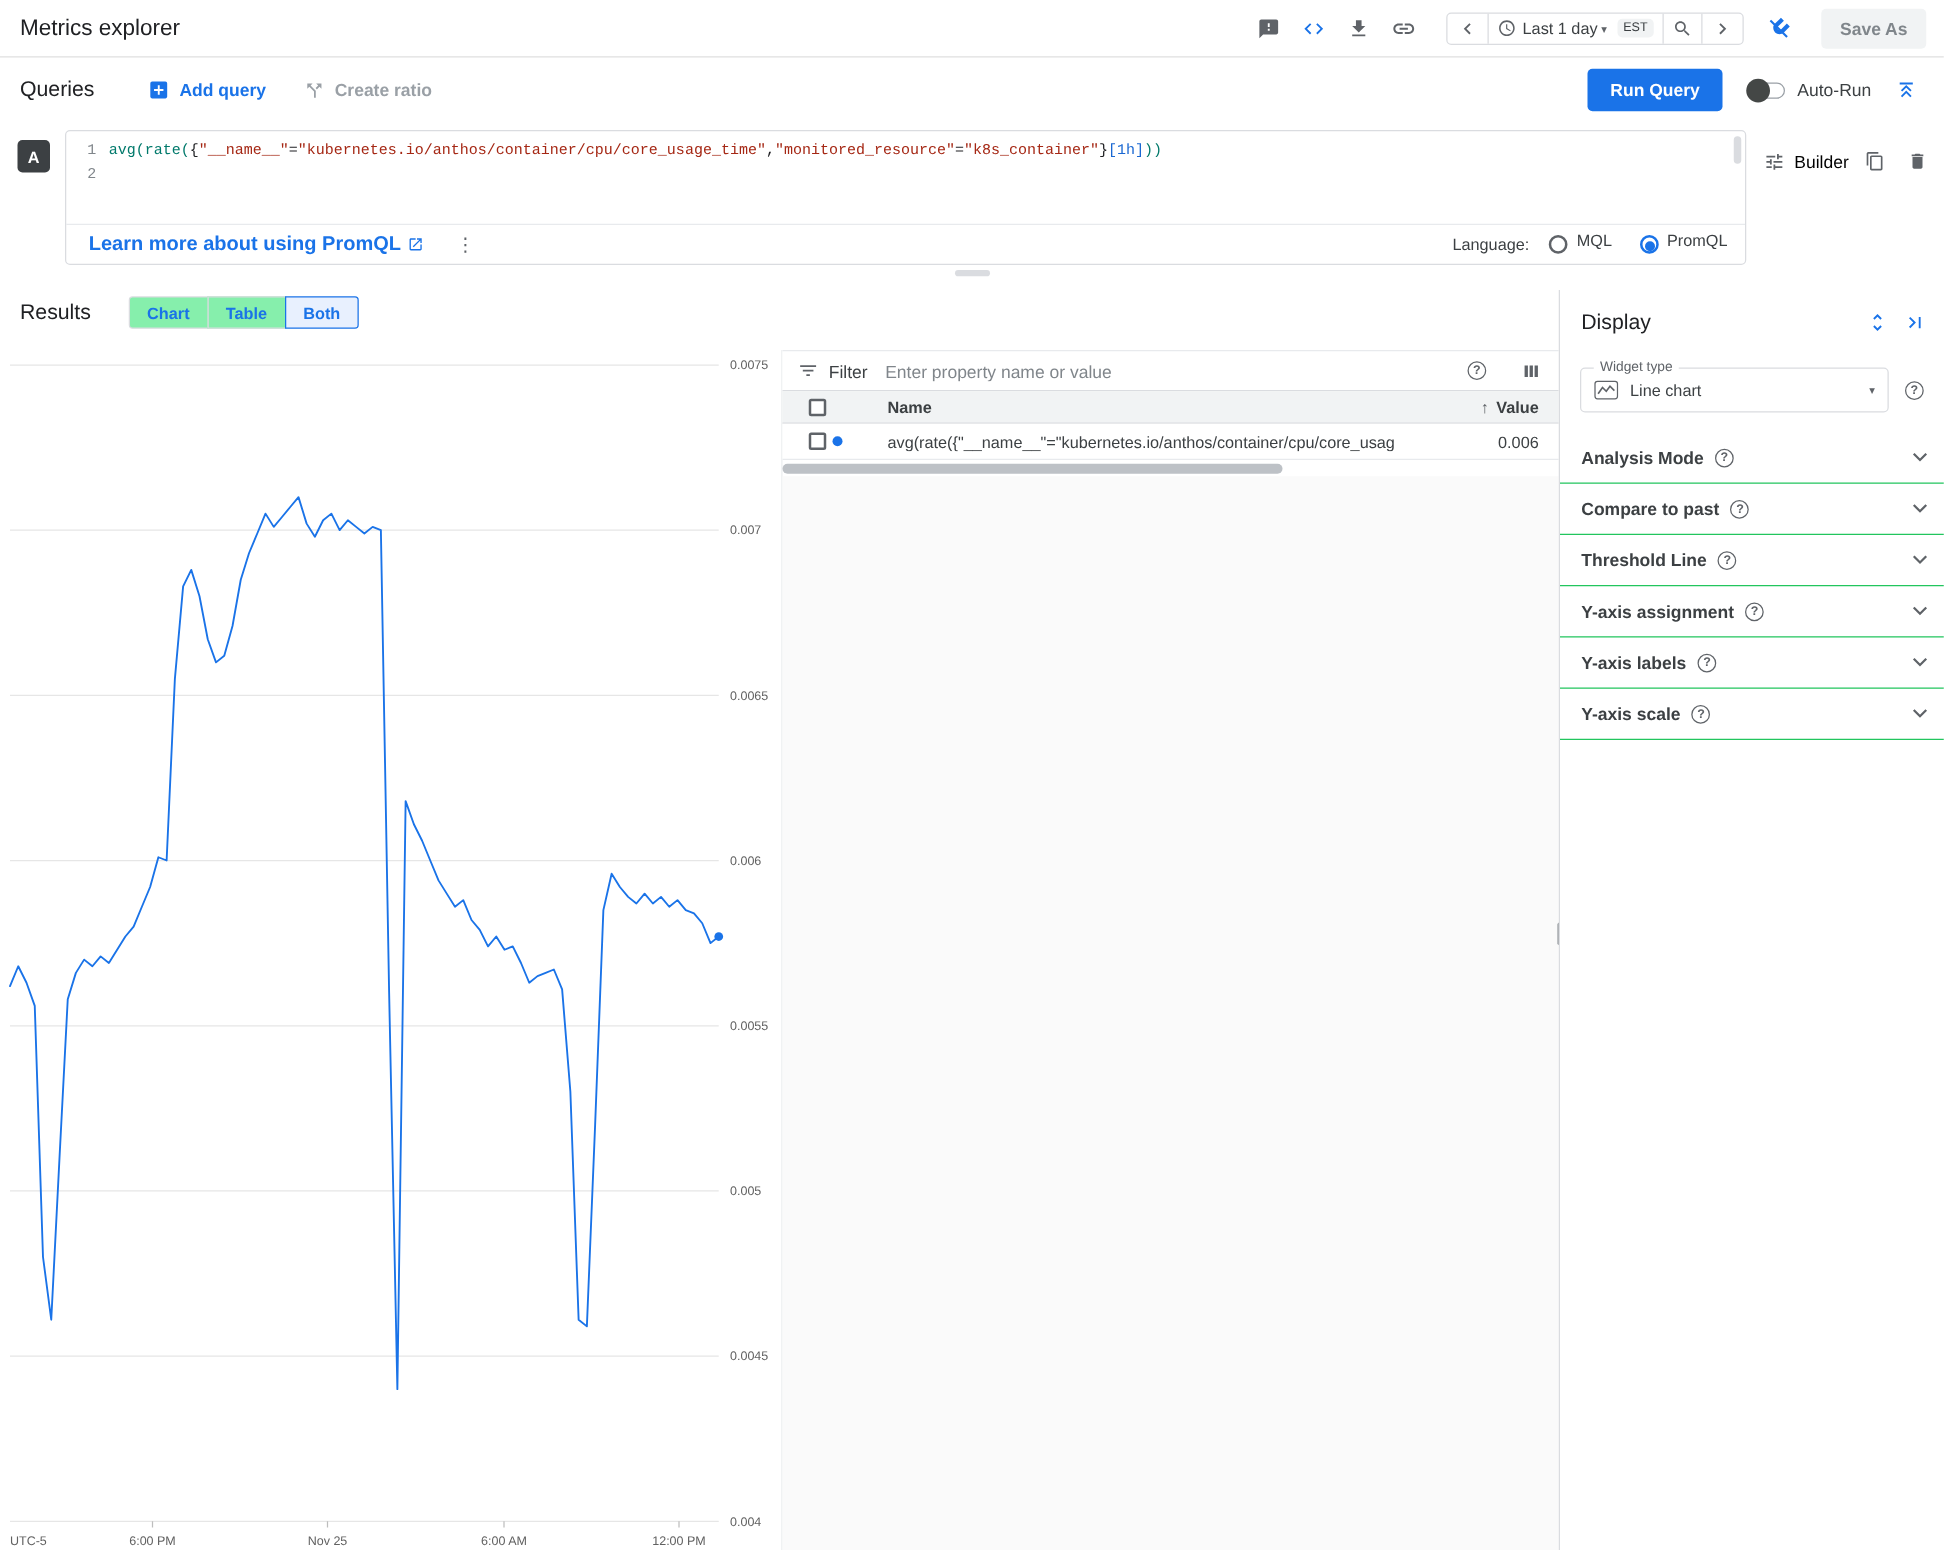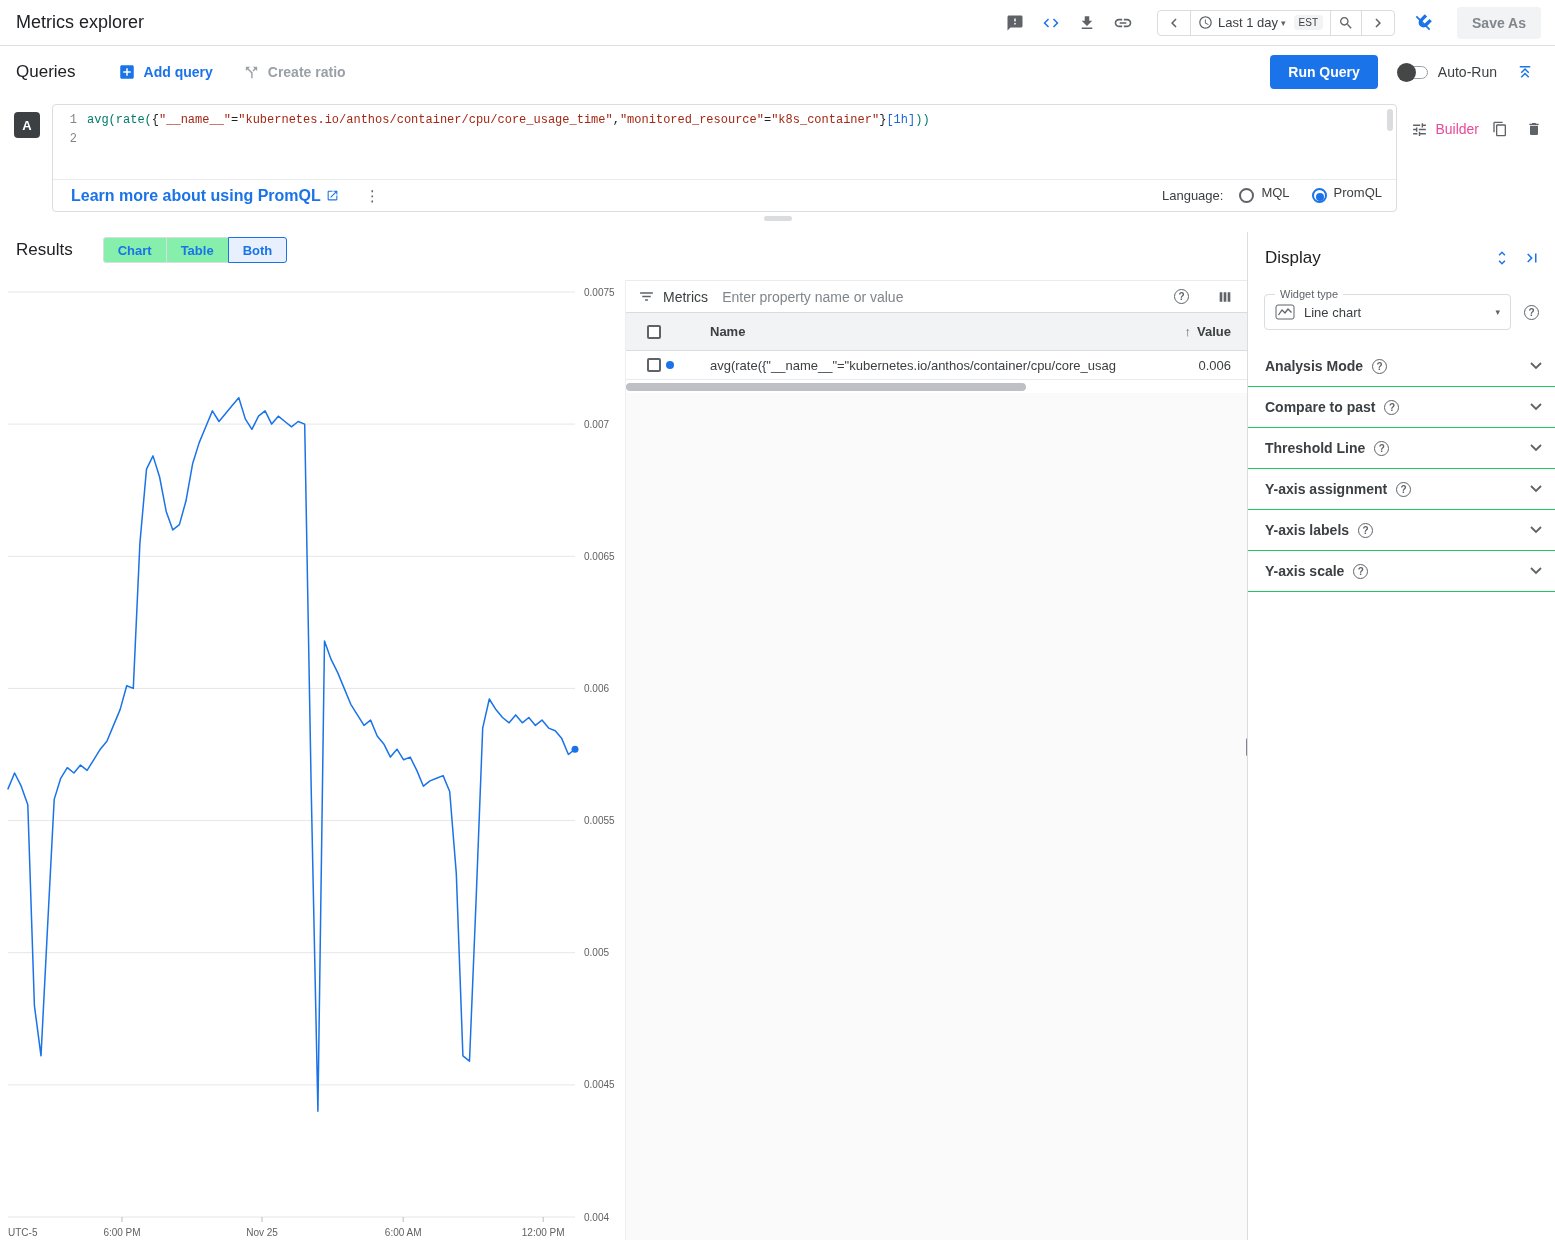--- a/index.html
+++ b/index.html
@@ -48,21 +48,21 @@
   .editor-footer { height:31px; display:flex; align-items:center; padding:0 14px 0 18px; }
   .learn-link { font-size:16px; font-weight:bold; color:#1a73e8; display:flex; align-items:center; gap:5px; cursor:pointer; }
   .more-vert { color:#5f6368; font-size:15px; margin-left:26px; cursor:pointer; }
   .lang-label { font-size:13px; color:#3c4043; margin-right:16px; }
   .radio { width:15px; height:15px; border:2px solid #5f6368; border-radius:50%; position:relative; display:inline-block; vertical-align:middle; cursor:pointer; }
   .radio.checked { border-color:#1a73e8; }
   .radio.checked::after { content:""; position:absolute; left:2.5px; top:2.5px; width:8px; height:8px; border-radius:50%; background:#1a73e8; }
   .radio-label { font-size:13px; color:#3c4043; margin:0 22px 7px 7px; }
   .radio-label.last { margin-right:0; }
   .builder-controls { position:absolute; right:8px; top:16px; display:flex; align-items:center; }
-  .builder-btn { display:flex; align-items:center; gap:7px; font-size:14px; color:#ec4899; cursor:pointer; }
+  .builder-btn { display:flex; align-items:center; gap:7px; font-size:14px; color:#000000; cursor:pointer; }
   .builder-controls .icon-btn { margin-left:8px; }
 
   .drag-handle { position:absolute; top:216px; left:calc(50% - 14px); width:28px; height:5px; border-radius:3px; background:#dadce0; cursor:row-resize; }
 
   
   .results { position:absolute; top:232px; left:0; right:0; bottom:0; }
   .results-header { position:absolute; top:0; left:0; height:36px; display:flex; align-items:center; padding-left:16px; }
   .tabs { display:flex; margin-left:30px; }
   .tab { height:26px; padding:0 14px; display:flex; align-items:center; font-size:13px; font-weight:bold; color:#1a73e8;
     border:1px solid #dadce0; margin-left:-1px; background:#86efac; cursor:pointer; position:relative; }
@@ -74,21 +74,21 @@
   .chart-panel svg { font-family:"Liberation Sans",sans-serif; }
 
   .middle-panel { position:absolute; top:48px; left:625px; width:622px; bottom:0; display:flex; flex-direction:column; border-left:1px solid #eceef0; }
   .filter-bar { height:33px; display:flex; align-items:center; padding:0 14px 0 12px; border-top:1px solid #e8eaed; border-bottom:1px solid #dadce0; background:#fff; flex:0 0 auto; }
   .filter-label { font-size:14px; color:#3c4043; margin:0 14px 0 8px; }
   .filter-input { border:none; outline:none; flex:1; font-size:14px; color:#3c4043; font-family:inherit; background:transparent; }
   .filter-input::placeholder { color:#80868b; }
   .help-icon { width:15px; height:15px; border:1.5px solid #5f6368; border-radius:50%; color:#5f6368; font-size:10px; font-weight:bold;
     display:inline-flex; align-items:center; justify-content:center; flex:0 0 auto; cursor:pointer; }
   .col-icon { margin-left:28px; cursor:pointer; }
-  .table-header { height:38px; background:#f1f3f4; display:flex; align-items:center; border-bottom:1px solid #dadce0; flex:0 0 auto;
+  .table-header { height:26px; background:#f1f3f4; display:flex; align-items:center; border-bottom:1px solid #dadce0; flex:0 0 auto;
     font-size:13px; font-weight:bold; color:#3c4043; }
   .table-row { height:29px; background:#fff; display:flex; align-items:center; border-bottom:1px solid #e8eaed; flex:0 0 auto; font-size:13px; color:#3c4043; }
   .cell-check { width:40px; padding-left:21px; display:flex; align-items:center; flex:0 0 auto; }
   .checkbox { width:14px; height:14px; border:2px solid #5f6368; border-radius:2px; background:#fff; cursor:pointer; }
   .cell-dot { width:24px; display:flex; align-items:center; flex:0 0 auto; }
   .series-dot { width:8px; height:8px; border-radius:50%; }
   .cell-name { flex:1; padding-left:20px; white-space:nowrap; overflow:hidden; }
   .cell-value { width:110px; flex:0 0 auto; display:flex; align-items:center; justify-content:flex-end; padding-right:16px; gap:6px; }
   .hscroll { height:13px; position:relative; flex:0 0 auto; }
   .hscroll-thumb { position:absolute; left:0; top:3px; width:400px; height:8px; border-radius:4px; background:#bdc1c6; cursor:pointer; }
@@ -290,21 +290,21 @@
         <polyline points="8.0,520.9 14.6,505.0 21.2,518.2 27.8,536.7 34.4,737.6 41.0,787.8 47.6,658.3 54.2,531.4 60.7,510.3 67.3,499.7 73.9,505.0 80.5,497.1 87.1,502.4 93.7,491.8 100.3,481.2 106.9,473.3 113.5,457.4 120.1,441.6 126.7,417.8 133.3,420.4 139.9,275.1 146.5,201.1 153.0,187.9 159.6,209.0 166.2,243.4 172.8,261.9 179.4,256.6 186.0,232.8 192.6,195.8 199.2,174.6 205.8,158.8 212.4,142.9 219.0,153.5 225.6,145.6 232.2,137.6 238.8,129.7 245.3,150.9 251.9,161.4 258.5,148.2 265.1,142.9 271.7,156.1 278.3,148.2 284.9,153.5 291.5,158.8 298.1,153.5 304.7,156.1 311.3,526.1 317.9,843.3 324.5,372.9 331.1,391.4 337.7,404.6 344.2,420.4 350.8,436.3 357.4,446.9 364.0,457.4 370.6,452.1 377.2,468.0 383.8,475.9 390.4,489.1 397.0,481.2 403.6,491.8 410.2,489.1 416.8,502.4 423.4,518.2 430.0,512.9 436.5,510.3 443.1,507.6 449.7,523.5 456.3,605.4 462.9,787.8 469.5,793.1 476.1,631.9 482.7,460.1 489.3,431.0 495.9,441.6 502.5,449.5 509.1,454.8 515.7,446.9 522.3,454.8 528.8,449.5 535.4,457.4 542.0,452.1 548.6,460.1 555.2,462.7 561.8,470.6 568.4,486.5 575.0,481.2" fill="none" stroke="#1a73e8" stroke-width="1.5" stroke-linejoin="round" stroke-linecap="round"></polyline>
         <circle cx="575" cy="481.2" r="3.5" fill="#1a73e8"></circle>
       </svg>
   </div>
 
   <div class="middle-panel">
     <div class="filter-bar">
       <svg width="17" height="17" viewBox="0 0 24 24">
           <path fill="#5f6368" d="M10 18h4v-2h-4v2zM3 6v2h18V6H3zm3 7h12v-2H6v2z"></path>
         </svg>
-      <span class="filter-label">Metrics</span>
+      <span class="filter-label">Filter</span>
       <input class="filter-input" placeholder="Enter property name or value" style="">
       <span class="help-icon">?</span>
       <svg class="col-icon" width="16" height="16" viewBox="0 0 24 24">
           <path fill="#5f6368" d="M4 5h4v14H4zM10 5h4v14h-4zM16 5h4v14h-4z"></path>
         </svg>
     </div>
     <div class="table-header">
       <span class="cell-check">
           <span class="checkbox"></span>
         </span>

